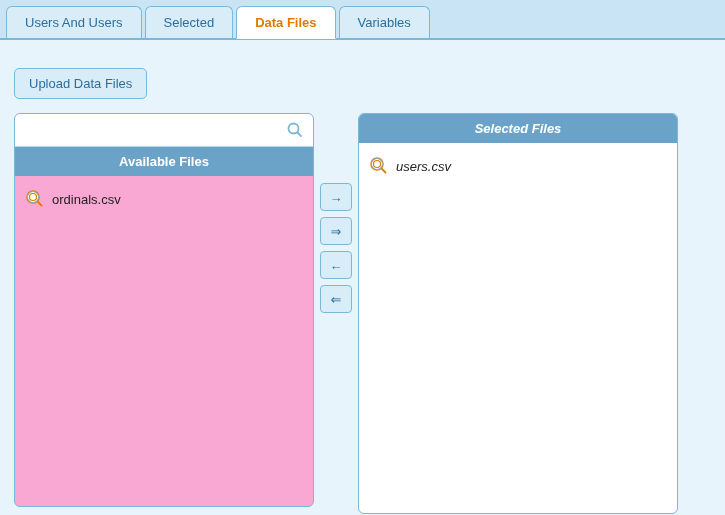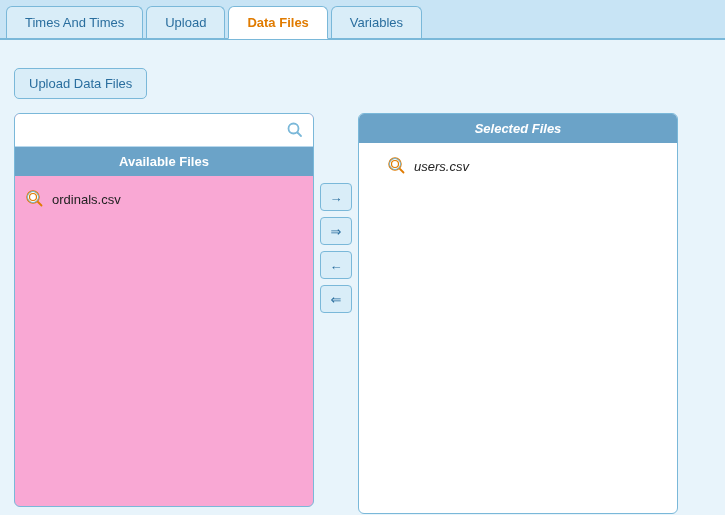--- a/index.html
+++ b/index.html
@@ -153,29 +153,28 @@
       width: 320px;
       border: 1px solid #7ab8d9;
       border-radius: 6px;
       background: #fff;
       overflow: hidden;
       font-style: italic;
     }
     .selected-file-list {
       padding: 8px 6px;
       min-height: 370px;
-      margin-left: 18px;
     }
   </style>
 </head>
 <body>
 
 <div class="tab-bar">
-  <div class="tab">Times And Times</div>
-  <div class="tab">Upload</div>
+  <div class="tab">Users And Users</div>
+  <div class="tab">Selected</div>
   <div class="tab active">Data Files</div>
   <div class="tab">Variables</div>
 </div>
 
 <div class="main-content">
 
   
   <div class="upload-btn">Upload Data Files</div>
 
   

